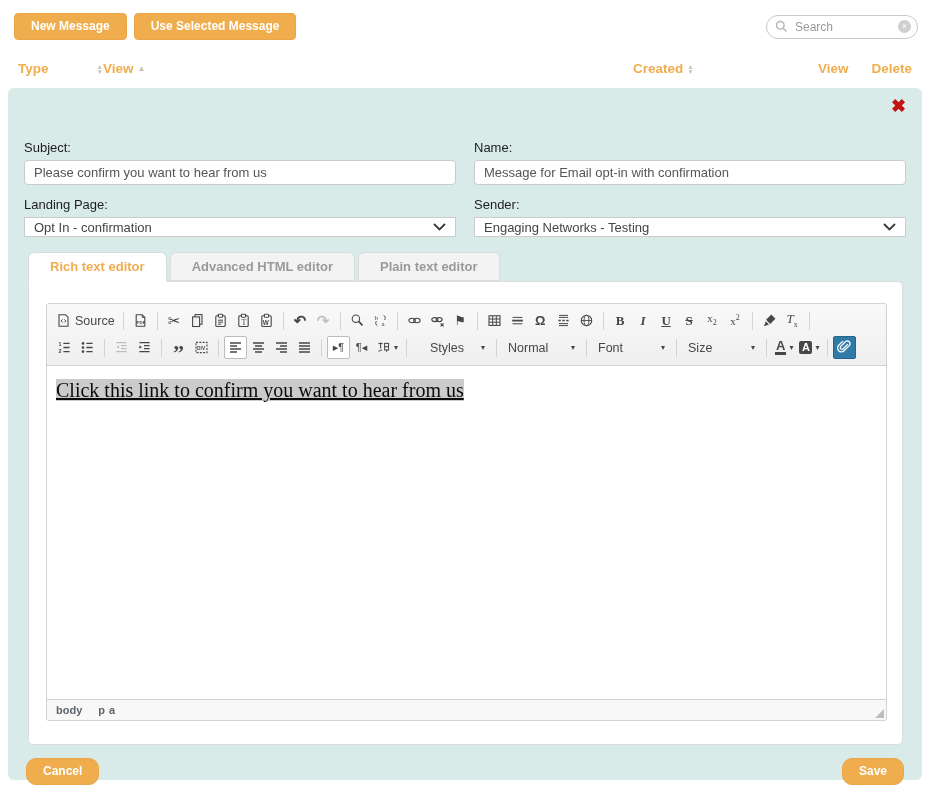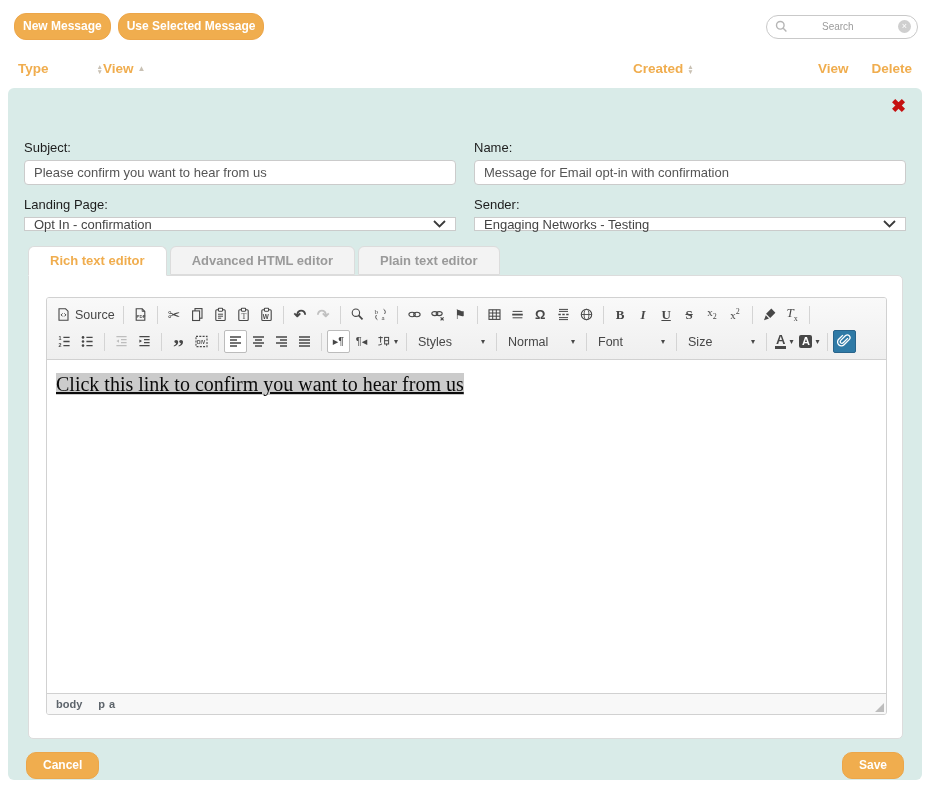--- a/index.html
+++ b/index.html
@@ -7,31 +7,31 @@
   body {
     width:930px; height:786px; background:#fff;
     font-family:"Liberation Sans", sans-serif; font-size:13px; color:#333;
     position:relative; overflow:hidden;
   }
 
   
   .top-bar { display:flex; align-items:center; padding:13px 12px 0 14px; gap:7px; }
   .btn-orange {
     background:#f0ad4e; border:1px solid #eca64a; color:#fff;
-    font-weight:bold; font-size:12px; padding:5px 8px 6px; border-radius:12px;
+    font-weight:bold; font-size:12px; padding:5px 16px 6px; border-radius:4px;
     font-family:"Liberation Sans",sans-serif; cursor:pointer;
   }
   .search-box {
     margin-left:auto; width:152px; height:24px; border:1px solid #c9c9c9;
     border-radius:12px; background:#fff; display:flex; align-items:center;
     padding:0 6px 0 8px; gap:5px;
   }
   .search-box input {
-    border:none; outline:none; flex:1; font-size:10px; color:#6d28d9; min-width:0;
-    font-family:"Liberation Sans",sans-serif; background:transparent;margin-left:27px;
+    border:none; outline:none; flex:1; font-size:12px; color:#6d28d9; min-width:0;
+    font-family:"Liberation Sans",sans-serif; background:transparent;
   }
   .search-box input::placeholder { color:#9b9b9b; }
   .search-clear {
     width:13px; height:13px; border-radius:50%; background:#cfcfcf; color:#fff;
     font-size:9px; line-height:13px; text-align:center; flex:0 0 auto; cursor:pointer;
   }
 
   
   .list-header {
     display:flex; align-items:center; margin-top:21px; padding:0 18px;
@@ -57,21 +57,21 @@
   }
 
   .form-grid { display:grid; grid-template-columns:1fr 1fr; column-gap:18px; row-gap:12px; margin-top:38px; }
   .fld label { display:block; font-size:13px; color:#1d1d1d; margin-bottom:5px; }
   .fld input {
     width:100%; height:25px; border:1px solid #cbcbcb; border-radius:4px;
     padding:0 9px; font-size:13px; color:#555; background:#fff;
     font-family:"Liberation Sans",sans-serif;
   }
   .select-box {
-    width:100%; height:14px; border:1px solid #cbcbcb; border-radius:0;
+    width:100%; height:20px; border:1px solid #cbcbcb; border-radius:0;
     background:#fff; display:flex; align-items:center; padding:4px 9px;
     font-size:13px; color:#444; cursor:pointer;
   }
   .select-box .sel-val { flex:1; }
 
   
   .tabs { display:flex; margin-top:15px; margin-left:4px; position:relative; z-index:2; }
   .tab {
     padding:6px 21px 6px; font-size:13px; font-weight:bold; margin-right:3px;
     border:1px solid #dcdcdc; border-radius:6px 6px 0 0; cursor:pointer;
@@ -515,21 +515,21 @@
                 <svg width="15" height="15" viewBox="0 0 15 15" fill="none" stroke="#474747" stroke-width="1.1">
                   <path d="M2.4 3.6h4.4M4.6 2.4v6.2M6 9.8c-1.4 1-2.6 1.2-3.6 1.2" stroke-width="1"></path>
                   <rect x="8.6" y="3.4" width="4" height="6.6" stroke-width="1"></rect>
                   <path d="M8.6 6.7h4M10.6 9.8v2" stroke-width="1"></path>
                 </svg>
               </span>
               <span class="tb-caret">▾</span>
             </span>
             <span class="tb-sep"></span>
             <span class="tb-btn tb-select">
-              <span class="tb-label" style="margin-left: 0px;">Styles</span>
+              <span class="tb-label" style="margin-left: 12px;">Styles</span>
               <span class="tb-caret">▾</span>
             </span>
             <span class="tb-sep"></span>
             <span class="tb-btn tb-select">
               <span class="tb-label" style="margin-left: 0px;">Normal</span>
               <span class="tb-caret">▾</span>
             </span>
             <span class="tb-sep"></span>
             <span class="tb-btn tb-select">
               <span class="tb-label" style="margin-left: 0px;">Font</span>

